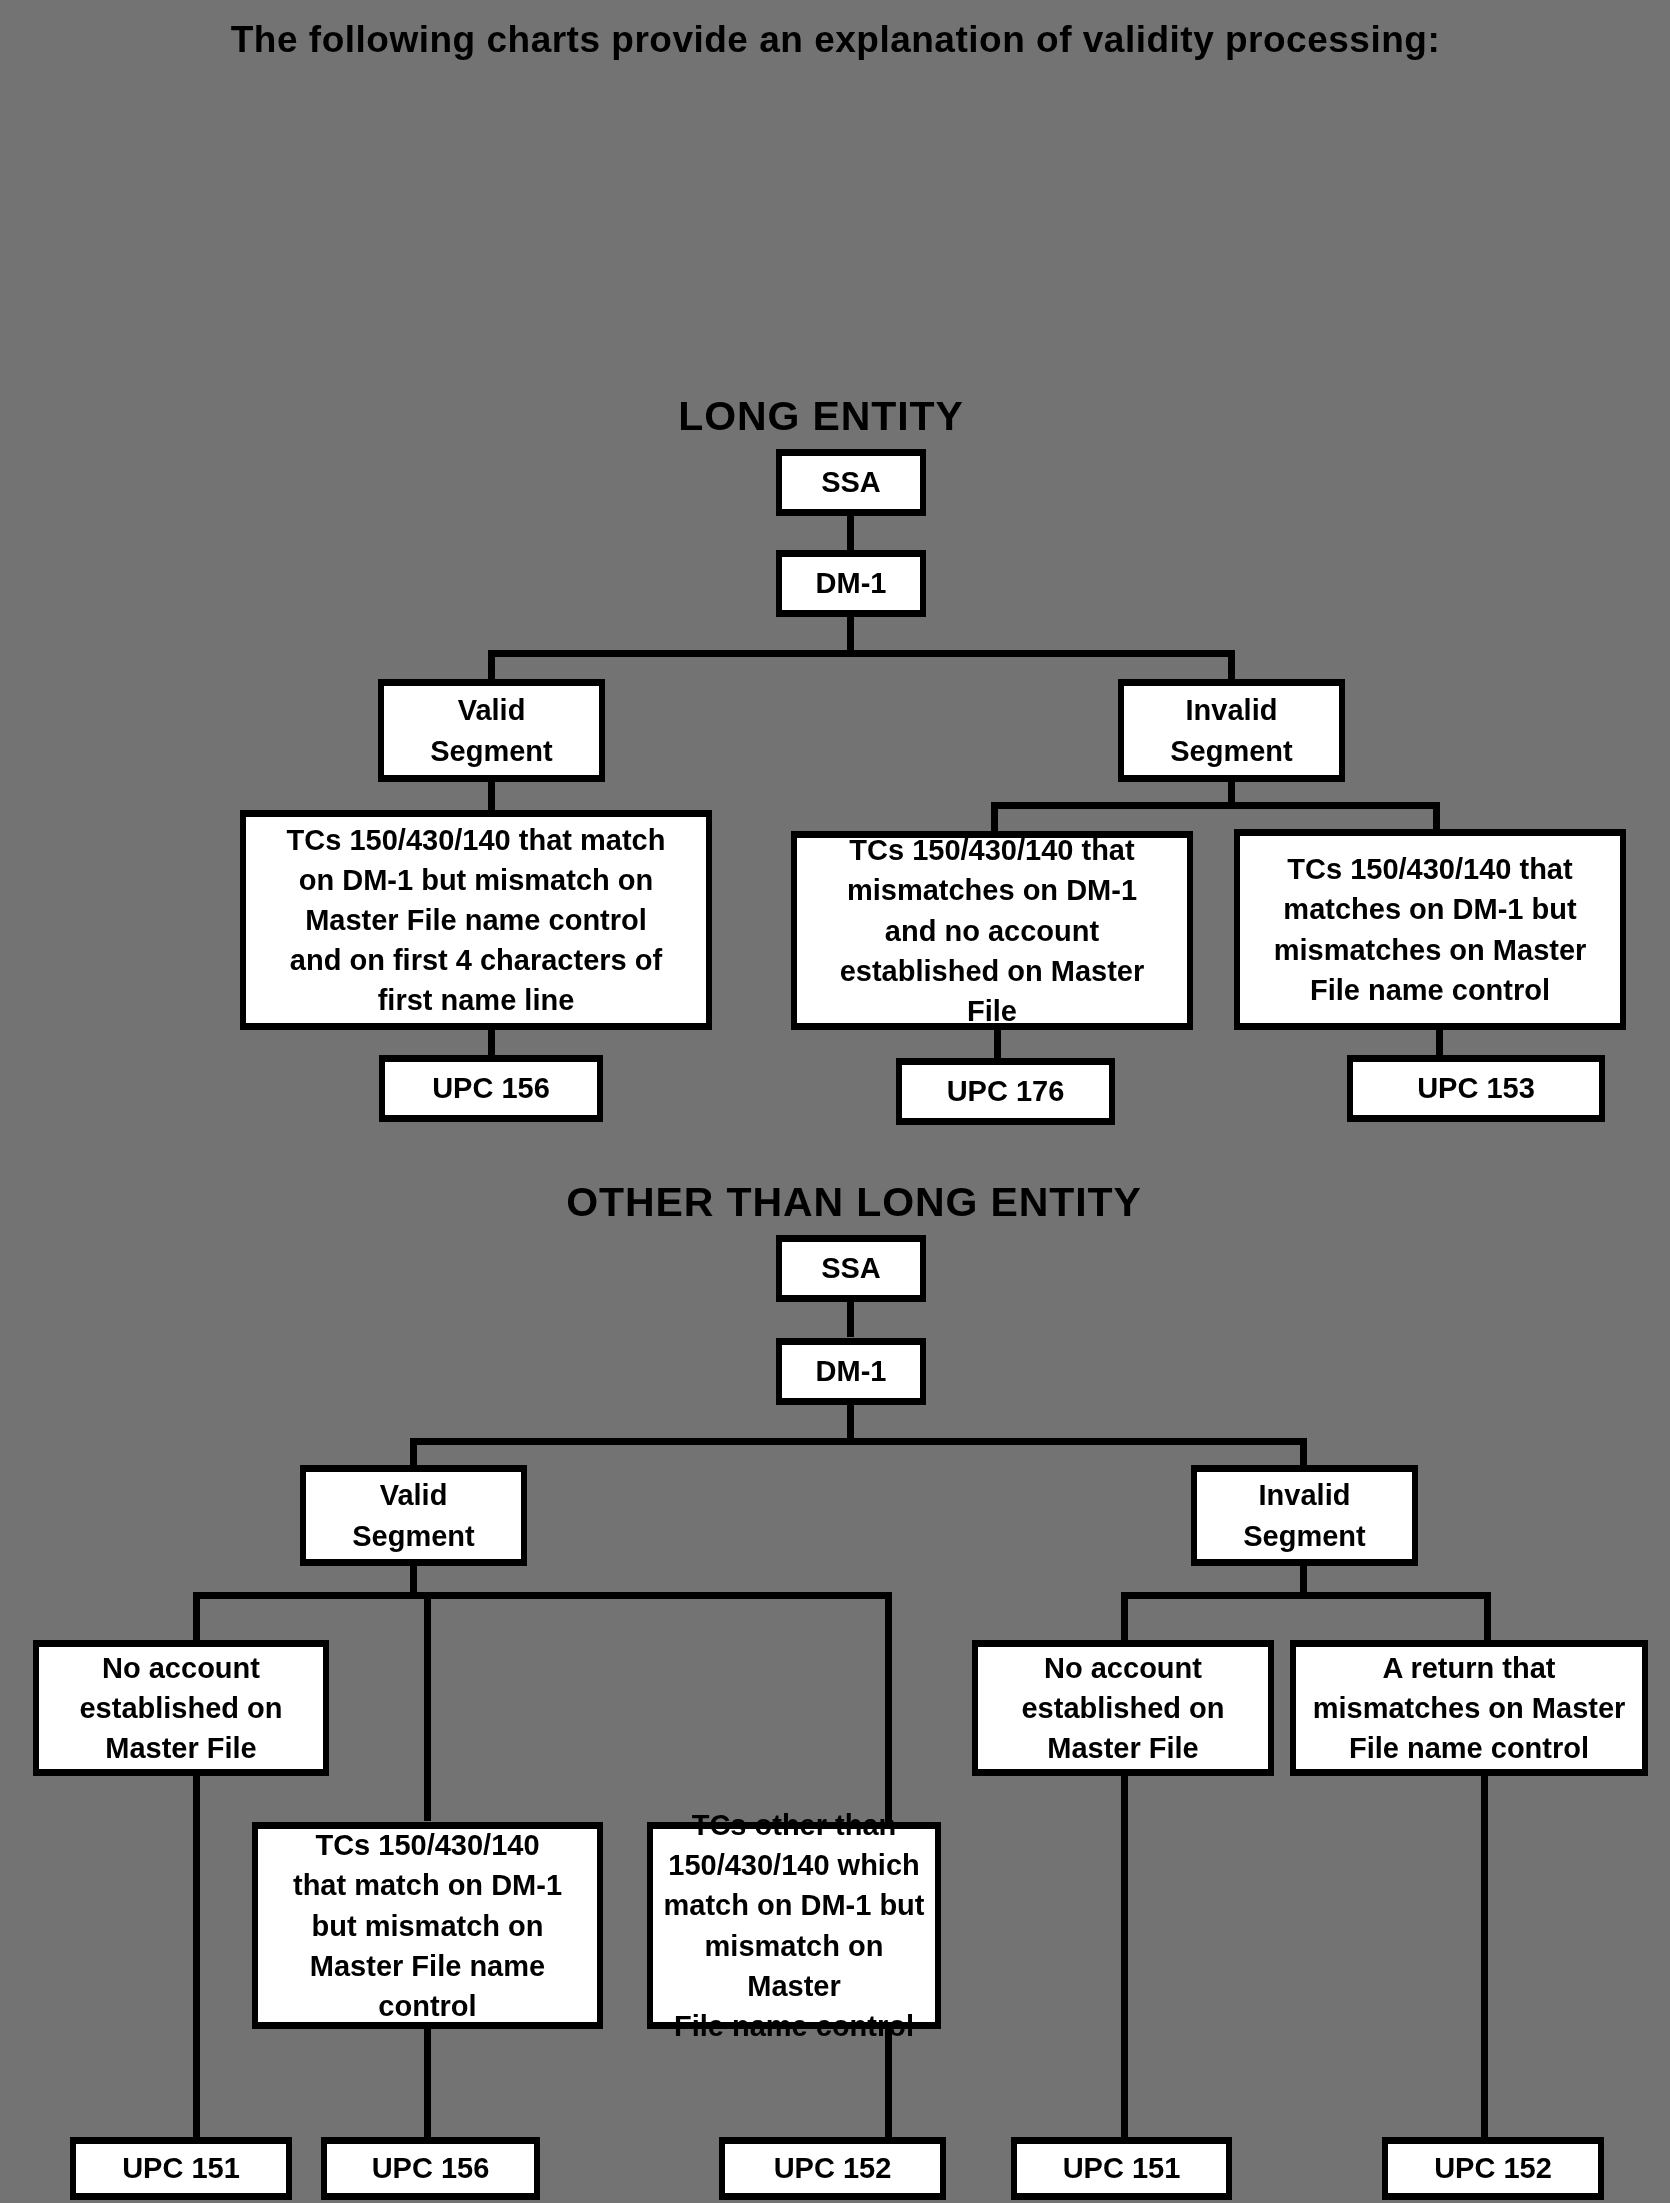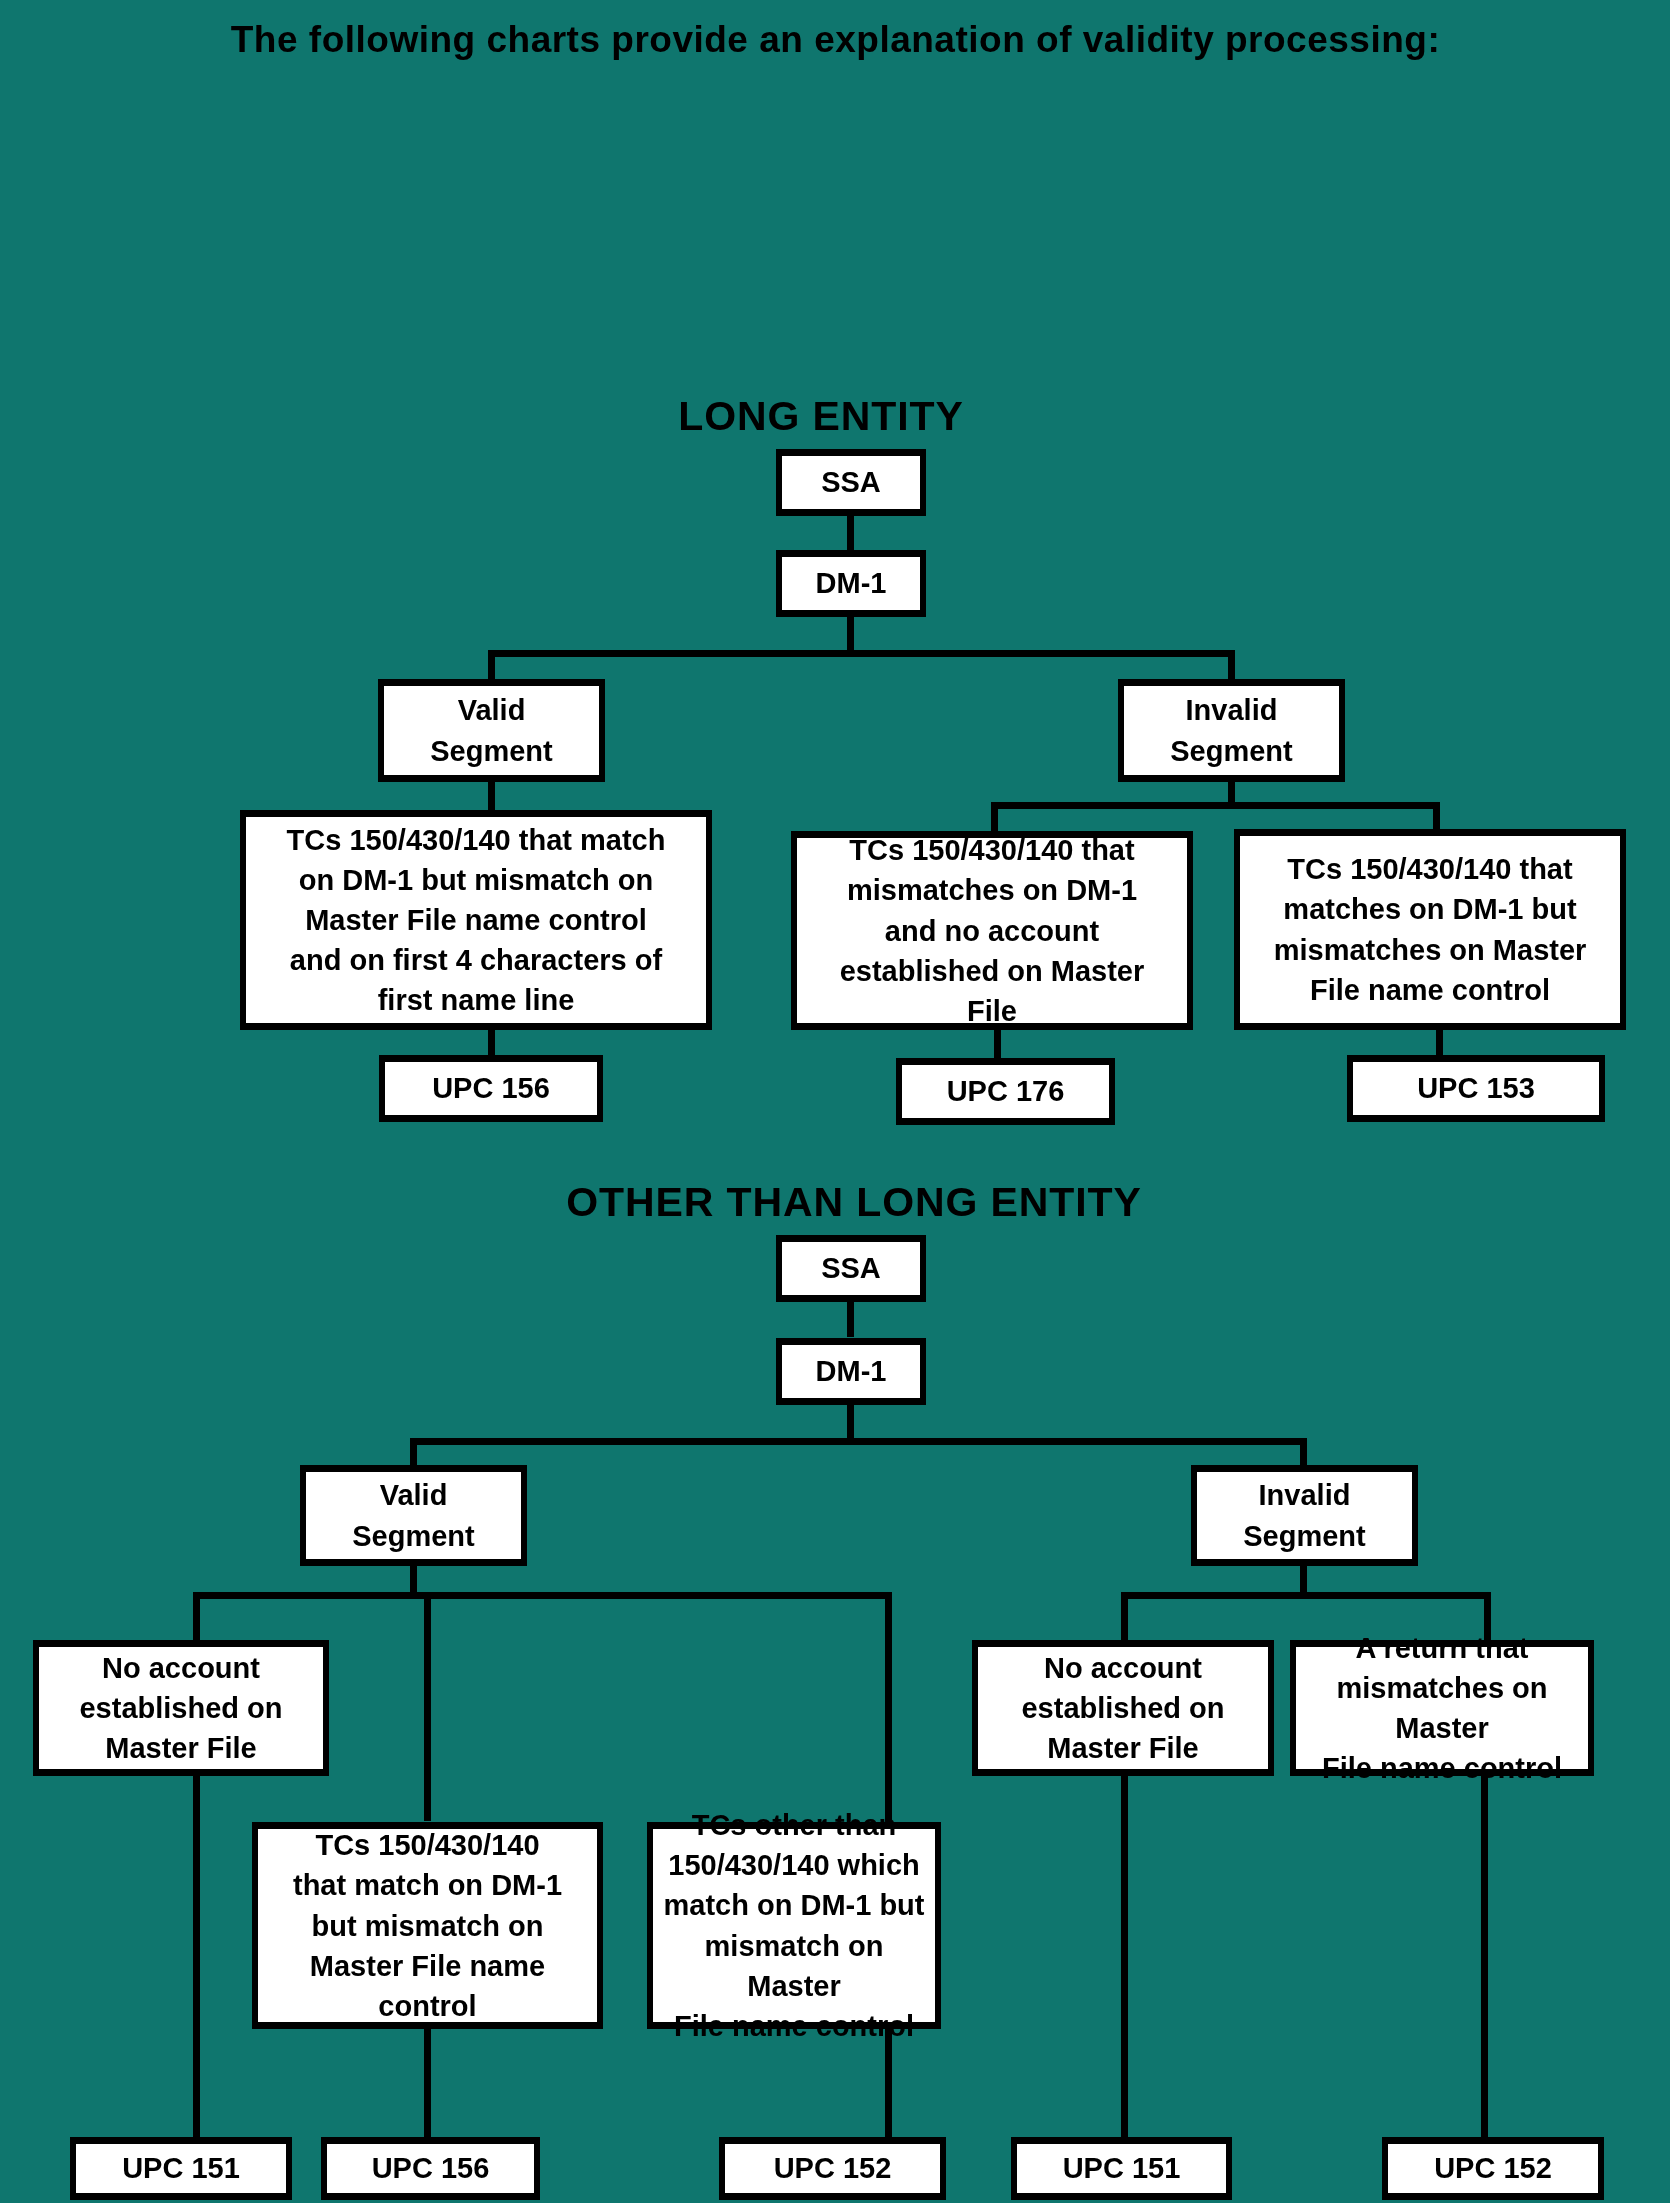--- a/index.html
+++ b/index.html
@@ -1,17 +1,17 @@
 <!DOCTYPE html>
 <html style="font-size:15px"><head>
 <meta charset="utf-8">
 <style>
   html,body { margin:0; padding:0; background:#ffffff; }
   .canvas {
-    position:relative; width:1671px; height:2204px; background:#0f766e;
+    position:relative; width:1671px; height:2204px; background:#737373;
     font-family:"Liberation Sans", sans-serif; font-weight:bold; color:#000;
     overflow:hidden;
   }
   .title-main {
     position:absolute; left:0; top:18.6px; width:1671px;
     font-size:37px; text-align:center; letter-spacing:0.5px;
   }
   .chart-title {
     position:absolute; font-size:41px; text-align:center; letter-spacing:0.9px;
   }
@@ -120,21 +120,21 @@
   <div class="line" style="left:1300px; top:1566px; width:6.5px; height:26px;"></div>
   <div class="line" style="left:1121px; top:1592px; width:370px; height:6.5px;"></div>
   <div class="line" style="left:1121px; top:1592px; width:6.5px; height:48px;"></div>
   <div class="line" style="left:1484px; top:1592px; width:6.5px; height:48px;"></div>
 
   <div class="node" style="left:972px; top:1640px; width:302px; height:136px;">No account
 established on
 Master File</div>
   <div class="line" style="left:1121px; top:1776px; width:6.5px; height:361px;"></div>
 
-  <div class="node" style="left:1290px; top:1640px; width:304px; height:136px;">A return that
+  <div class="node" style="left:1290px; top:1640px; width:358px; height:136px;">A return that
 mismatches on Master
 File name control</div>
   <div class="line" style="left:1481px; top:1776px; width:6.5px; height:361px;"></div>
 
   <div class="node" style="left:70px; top:2137px; width:222px; height:63px;">UPC 151</div>
   <div class="node" style="left:321px; top:2137px; width:219px; height:63px;">UPC 156</div>
   <div class="node" style="left:719px; top:2137px; width:227px; height:63px;">UPC 152</div>
   <div class="node" style="left:1011px; top:2137px; width:221px; height:63px;">UPC 151</div>
   <div class="node" style="left:1382px; top:2137px; width:222px; height:63px;">UPC 152</div>
 

